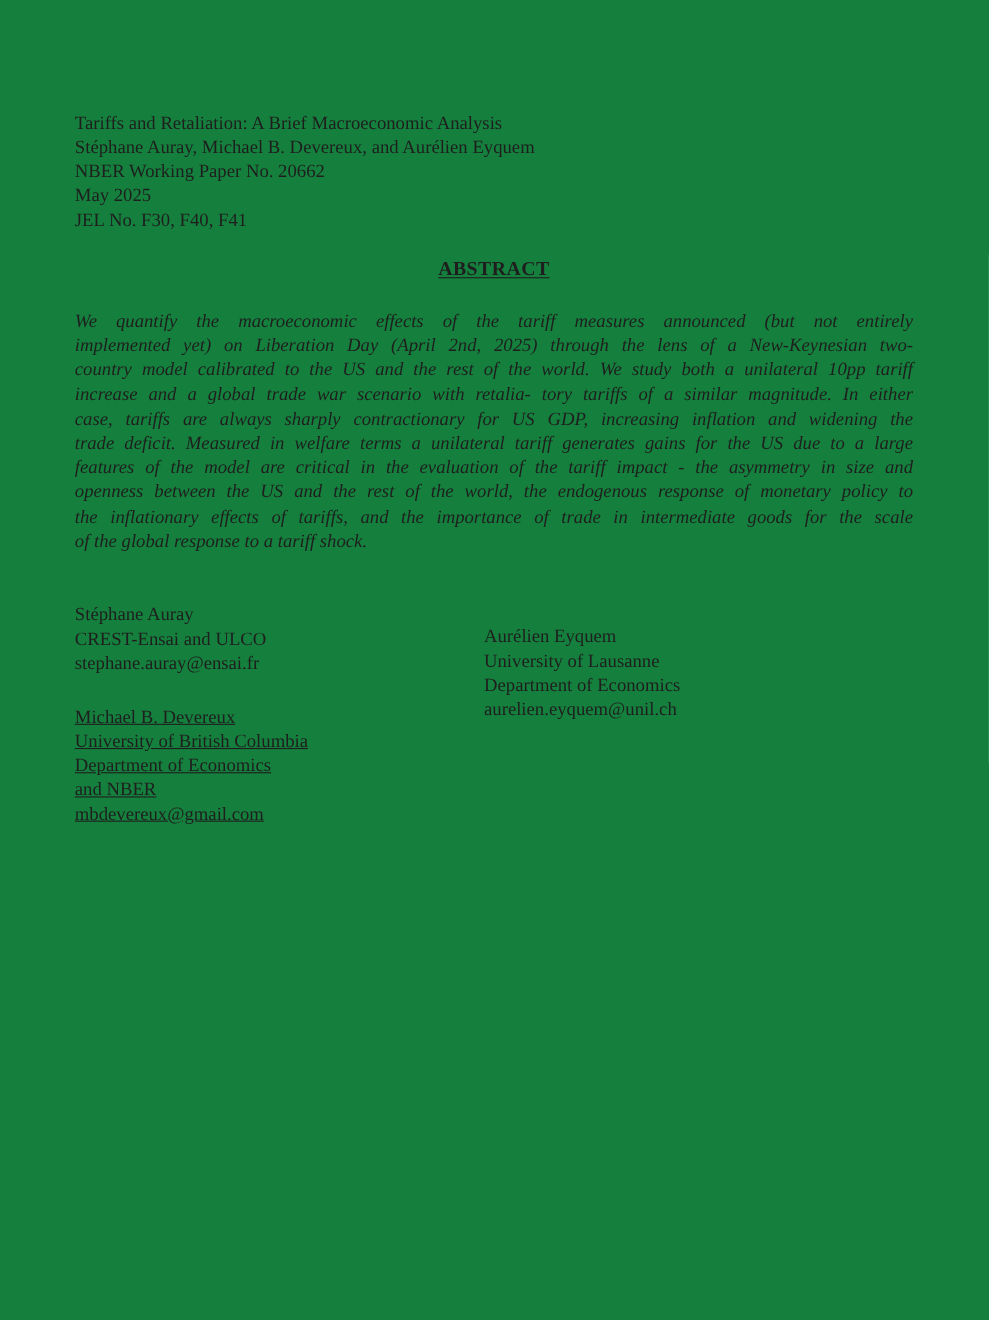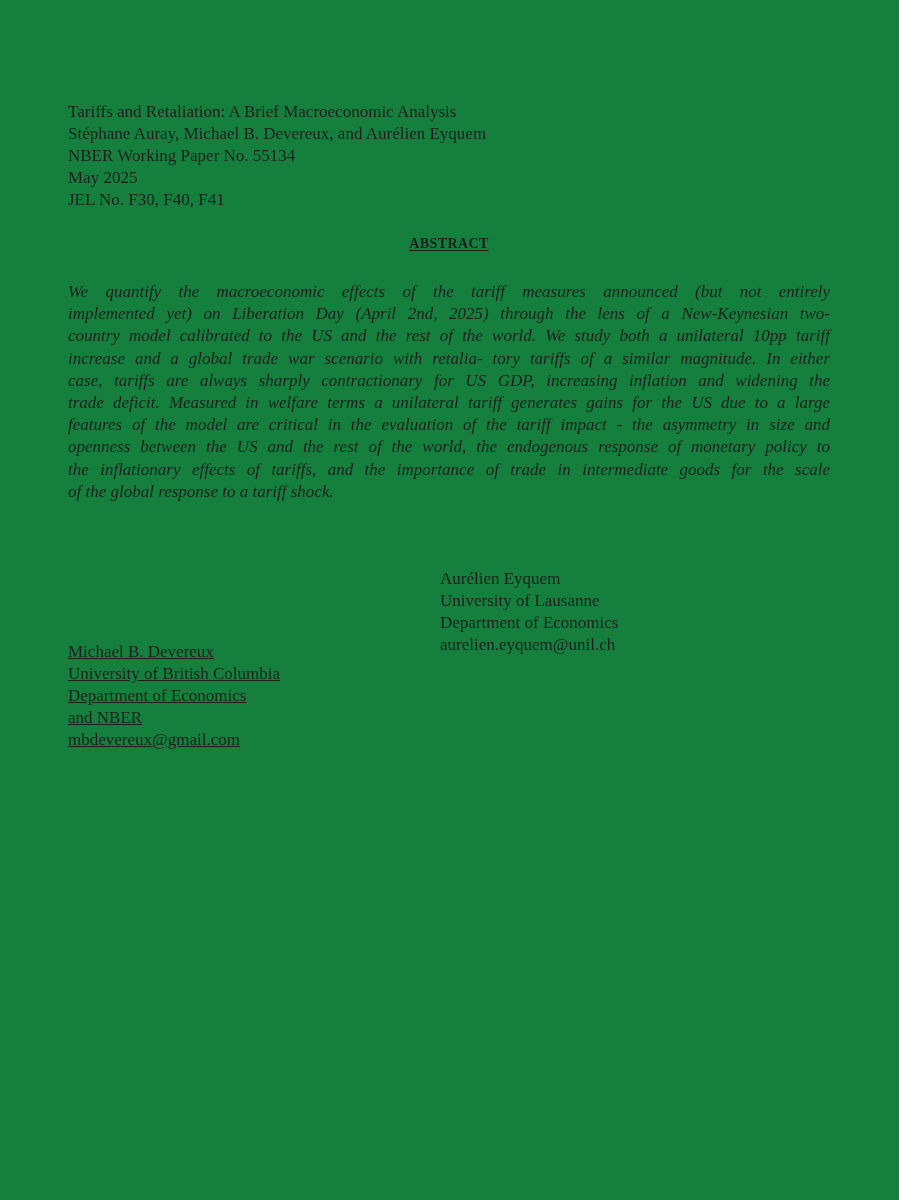--- a/index.html
+++ b/index.html
@@ -25,21 +25,21 @@
     width: 762px;
     white-space: nowrap;
   }
   .abstract-heading {
     position: absolute;
     left: 68px;
     top: 233px;
     width: 762px;
     text-align: center;
     font-weight: bold;
-    font-size: 14px;
+    font-size: 18px;
     letter-spacing: 0.4px;
     text-decoration: underline;
     text-underline-offset: 2px;
   }
   .abstract-body {
     position: absolute;
     left: 68px;
     top: 281px;
     width: 762px;
     line-height: 22.2px;
@@ -62,40 +62,45 @@
   .author-block.devereux { left: 68px;  top: 641px; text-decoration: underline; }
 </style>
 </head>
 <body>
 
 <div class="page">
 
   <div class="header-block">
       <div>Tariffs and Retaliation: A Brief Macroeconomic Analysis</div>
       <div>Stéphane Auray, Michael B. Devereux, and Aurélien Eyquem</div>
-      <div>NBER Working Paper No. 55134</div>
+      <div>NBER Working Paper No. 20662</div>
       <div>May 2025</div>
       <div class="last">JEL No. F30, F40, F41</div>
     </div>
 
   <div class="abstract-heading">ABSTRACT</div>
 
   <div class="abstract-body">
       <div>We quantify the macroeconomic effects of the tariff measures announced (but not entirely</div>
       <div>implemented yet) on Liberation Day (April 2nd, 2025) through the lens of a New-Keynesian two-</div>
       <div>country model calibrated to the US and the rest of the world. We study both a unilateral 10pp tariff</div>
       <div>increase and a global trade war scenario with retalia- tory tariffs of a similar magnitude. In either</div>
       <div>case, tariffs are always sharply contractionary for US GDP, increasing inflation and widening the</div>
       <div>trade deficit. Measured in welfare terms a unilateral tariff generates gains for the US due to a large</div>
       <div>features of the model are critical in the evaluation of the tariff impact - the asymmetry in size and</div>
       <div>openness between the US and the rest of the world, the endogenous response of monetary policy to</div>
       <div>the inflationary effects of tariffs, and the importance of trade in intermediate goods for the scale</div>
       <div class="last">of the global response to a tariff shock.</div>
     </div>
 
+  <div class="author-block auray">
+      <div>Stéphane Auray</div>
+      <div>CREST-Ensai and ULCO</div>
+      <div class="last">stephane.auray@ensai.fr</div>
+    </div>
 
   <div class="author-block eyquem">
       <div>Aurélien Eyquem</div>
       <div>University of Lausanne</div>
       <div>Department of Economics</div>
       <div class="last">aurelien.eyquem@unil.ch</div>
     </div>
 
   <div class="author-block devereux">
       <div>Michael B. Devereux</div>

